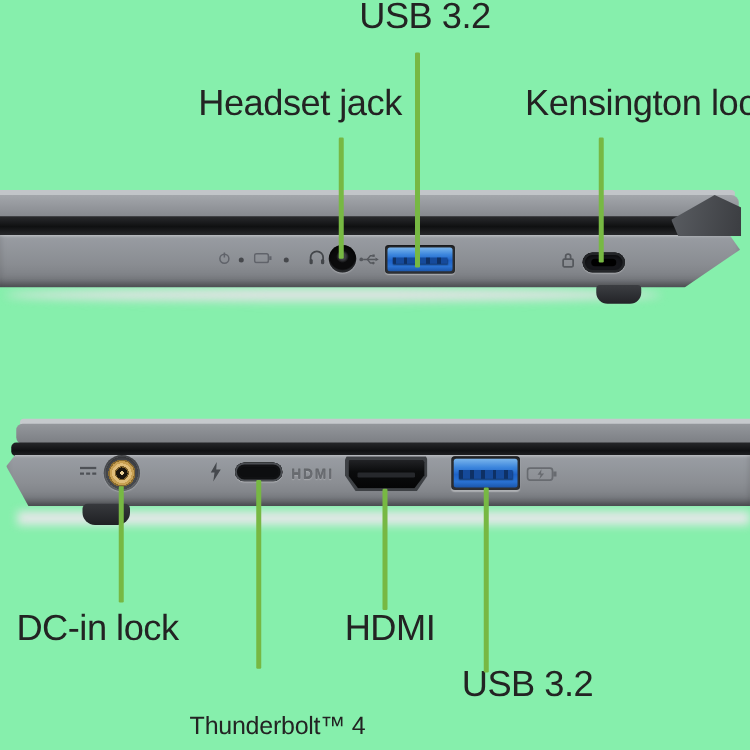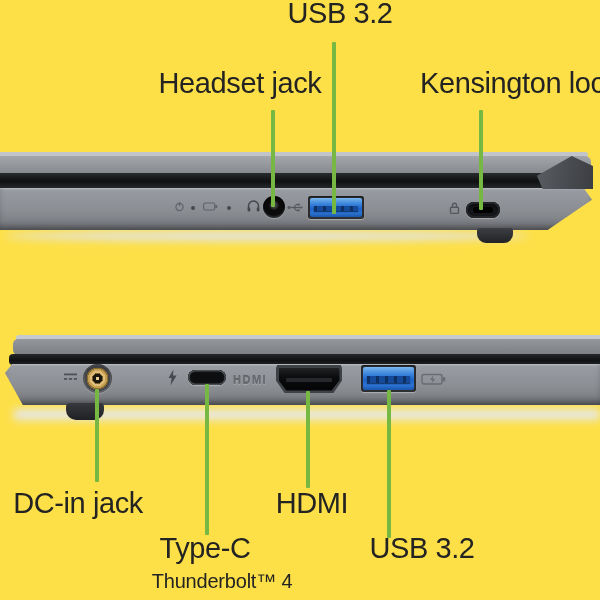--- a/index.html
+++ b/index.html
@@ -1,17 +1,17 @@
 <!DOCTYPE html>
 <html style="--accent-green: #77b843; --label-text: #232323; --usb-port-blue: #1e63c8; --dc-jack-gold: #c8a052; --laptop-gray: #74777c;"><head>
 <meta charset="utf-8">
 <style>
   html,body{margin:0;padding:0;background:#fff;}
   .canvas{
-    position:relative;width:600px;height:600px;background:#fde047;overflow:hidden;
+    position:relative;width:600px;height:600px;background:#86efac;overflow:hidden;
     font-family:"Liberation Sans",sans-serif;color:var(--label-text,#232323);
   }
   .abs{position:absolute;}
   
   .label{position:absolute;font-size:29px;line-height:33px;letter-spacing:-0.4px;
          text-align:center;color:var(--label-text,#232323);}
   .sublabel{position:absolute;font-size:20px;line-height:24px;letter-spacing:-0.2px;
          text-align:center;color:var(--label-text,#232323);}
   .callout{position:absolute;width:4px;background:var(--accent-green,#77b843);border-radius:1px;z-index:5;}
   .t-label-usb{left:250px;top:-3px;width:180px;}
@@ -201,19 +201,18 @@
         <rect x="21.6" y="7.2" width="2.6" height="4" fill="#686b70"></rect>
         <path d="M12.2 5.4 L9 9.8 h2.5 l-1.1 3.6 L14.3 8.8 h-2.5 z" fill="#686b70"></path>
       </svg>
   </span>
 
   <div class="callout b-line-dc"></div>
   <div class="callout b-line-typec"></div>
   <div class="callout b-line-hdmi"></div>
   <div class="callout b-line-usb"></div>
 
-  <div class="label b-label-dc">DC-in jack</div>
+  <div class="label b-label-dc">DC-in lock</div>
   <div class="label b-label-hdmi">HDMI</div>
-  <div class="label b-label-typec">Type-C</div>
   <div class="sublabel b-sub-typec">Thunderbolt™ 4</div>
   <div class="label b-label-usb">USB 3.2</div>
 
 </div>
 
 </body></html>

